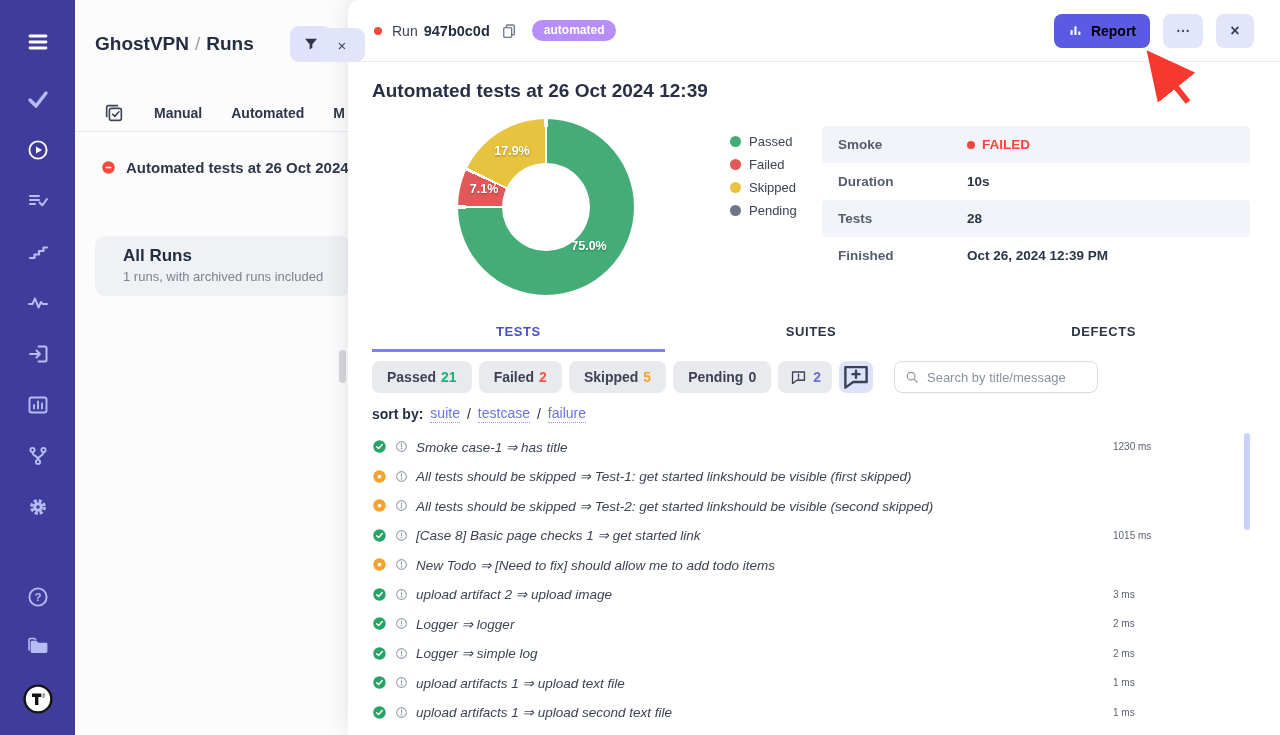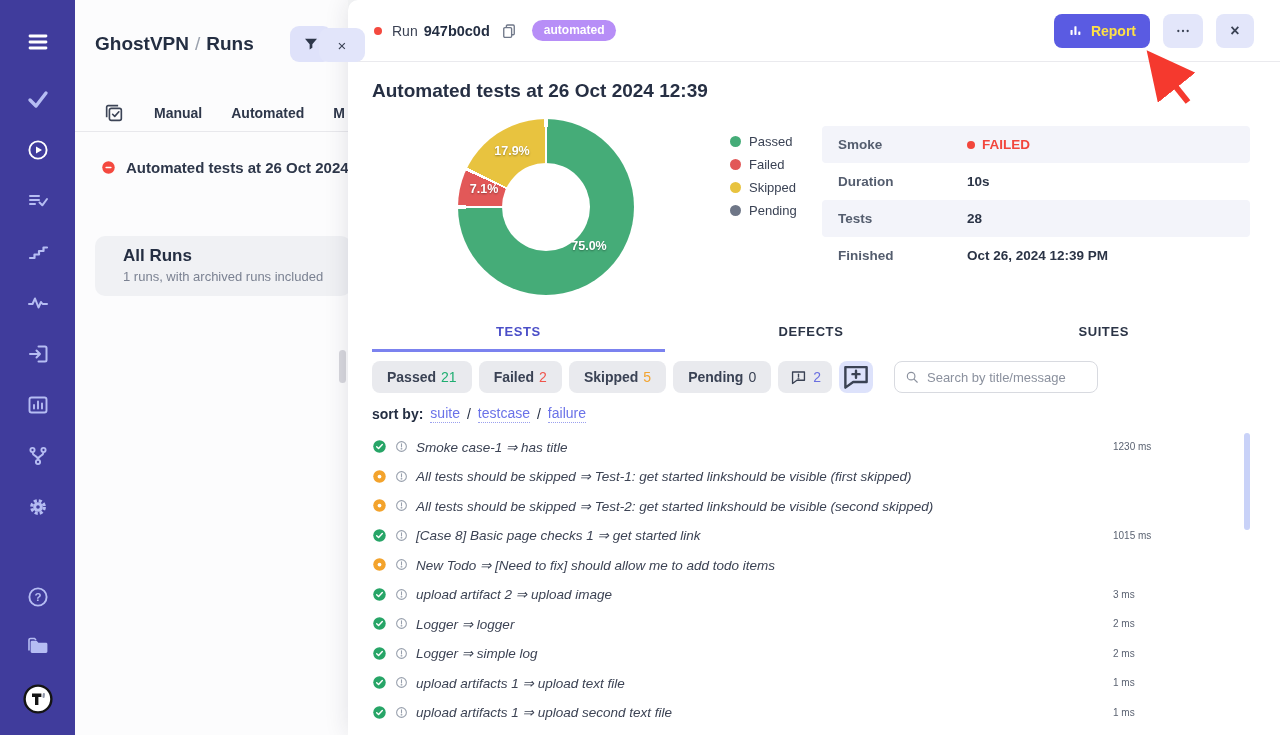--- a/index.html
+++ b/index.html
@@ -47,21 +47,21 @@
   .close-tab { position:absolute; left:-29px; top:28px; width:46px; height:34px; background:#e2e5fa; border:none;
                border-radius:9px; font-size:15px; color:#3a4254; cursor:pointer; z-index:5; }
   .topbar { height:62px; border-bottom:1px solid #eaeaee; display:flex; align-items:center; padding:14px 26px; }
   .dot-red { width:8px; height:8px; border-radius:50%; background:#f4493f; margin-right:10px; }
   .run-label { font-size:14px; color:#3b4254; }
   .run-id { font-size:14.5px; font-weight:800; color:#242e42; margin-left:6px; }
   .copy { width:18px; height:18px; color:#707889; margin-left:10px; cursor:pointer; }
   .badge { margin-left:14px; background:#b78ef7; color:#ffffff; font-size:12px; font-weight:600;
            padding:3px 12px 4px; border-radius:20px; }
   .tb-right { margin-left:auto; display:flex; align-items:center; gap:13px; }
-  .report-btn { height:34px; background:#5a5be2; color:#fde047; border:none; border-radius:8px; padding:0 14px;
+  .report-btn { height:34px; background:#5a5be2; color:#000000; border:none; border-radius:8px; padding:0 14px;
                 font-size:14px; font-weight:700; display:flex; align-items:center; gap:8px; cursor:pointer;
                 font-family:"Liberation Sans", sans-serif; }
   .report-btn .ic { width:15px; height:15px; color:#ffffff; }
   .sq-btn { width:40px; height:34px; background:#e3e6fa; border:none; border-radius:8px; color:#3a4254;
             display:flex; align-items:center; justify-content:center; cursor:pointer; }
   .sq-btn .ic { width:16px; height:16px; }
   .x-btn { font-size:16px; font-weight:600; width:38px; }
   .arrow-svg { position:absolute; left:786px; top:44px; z-index:6; pointer-events:none; }
 
   .content { padding:0 30px 0 24px; position:relative; }
@@ -86,21 +86,21 @@
 
   .tabs { margin-top:29px; display:flex; }
   .tab { flex:1; text-align:center; padding-bottom:10px; font-size:13px; font-weight:700; letter-spacing:.6px;
          color:#2b3446; cursor:pointer; border-bottom:3px solid transparent; }
   .tab.active { color:#4b4fc8; border-bottom-color:#7b82ef; }
 
   .filter-row { margin-top:9px; display:flex; align-items:center; gap:7px; }
   .pill-btn { height:32px; background:#e9eaee; border:none; border-radius:8px; padding:0 15px; font-size:14px;
               font-weight:600; color:#3a4254; display:flex; align-items:center; gap:5px; cursor:pointer;
               font-family:"Liberation Sans", sans-serif; }
-  .pill-btn .cnt { font-weight:400; }
+  .pill-btn .cnt { font-weight:700; }
   .icon-pill { padding:0 11px; }
   .icon-pill .ic { width:19px; height:19px; color:#3a4254; }
   .icon-pill .cnt { color:#6a6fe0; }
   .plus-pill { background:#dde2fb; width:34px; padding:0; justify-content:center; }
   .search-box { margin-left:14px; width:204px; height:32px; border:1px solid #d8dae0; border-radius:8px;
                 background:#fff; display:flex; align-items:center; padding:0 10px; gap:8px; }
   .search-box .ic { width:14px; height:14px; color:#8b919e; flex:0 0 14px; }
   .search-box input { border:none; outline:none; flex:1; font-size:13px; color:#3a4254;
                       font-family:"Liberation Sans", sans-serif; background:transparent; }
   .search-box input::placeholder { color:#8b919e; }
@@ -317,22 +317,22 @@
             </div>
             <div class="sum-row">
               <span class="sum-label">Finished</span>
               <span class="sum-value">Oct 26, 2024 12:39 PM</span>
             </div>
           </div>
       </div>
 
       <div class="tabs" id="tabs">
           <div class="tab active">TESTS</div>
+          <div class="tab">SUITES</div>
           <div class="tab">DEFECTS</div>
-          <div class="tab">SUITES</div>
         </div>
 
       <div class="filter-row">
         <span id="status-filters" style="display:flex;gap:7px">
             <button class="pill-btn">
               <span>Passed</span>
               <span class="cnt" style="color: rgb(31, 174, 113);">21</span>
             </button>
             <button class="pill-btn">
               <span>Failed</span>

